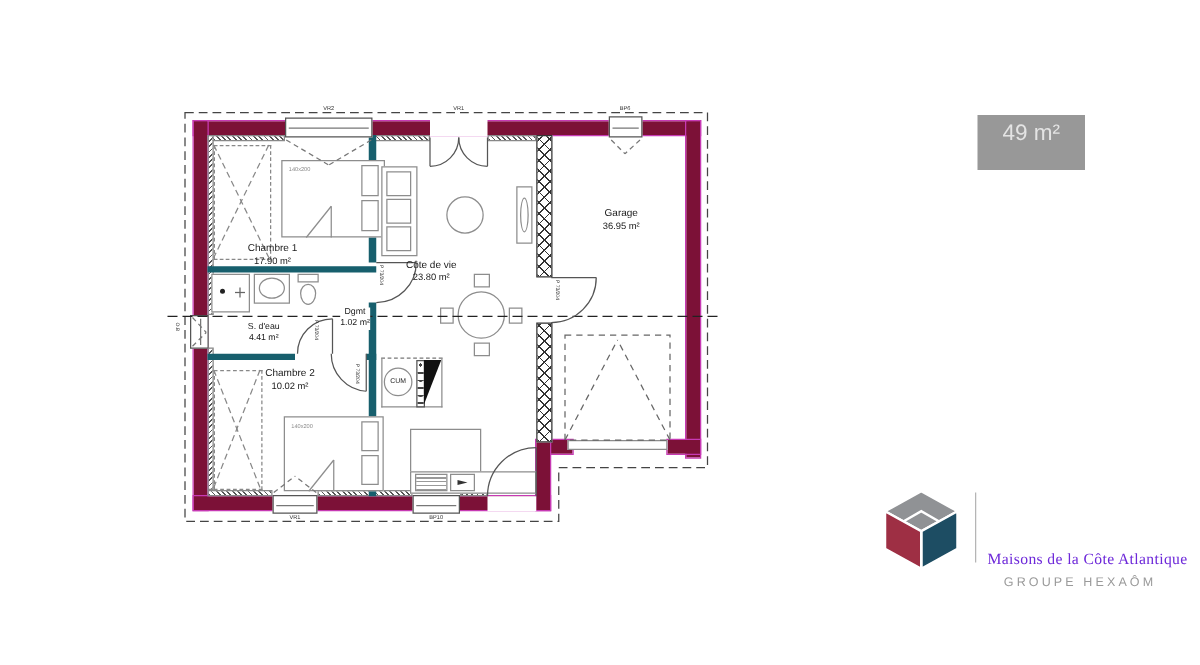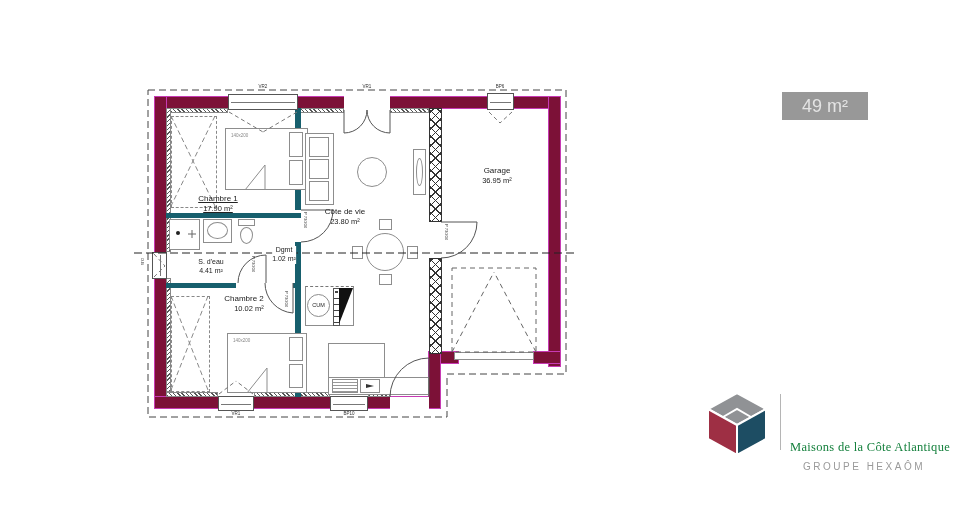--- a/index.html
+++ b/index.html
@@ -29,27 +29,27 @@
   
   .rlabel{position:absolute;transform:translateX(-50%);text-align:center;line-height:1.25;white-space:nowrap;}
   .rname{font-size:8px;color:#1a1a1a;display:block;}
   .rarea{font-size:7.5px;color:#1a1a1a;display:block;}
   .code{position:absolute;font-size:4.5px;color:#333;transform:translateX(-50%);white-space:nowrap;}
   .vcode{position:absolute;font-size:4px;color:#333;writing-mode:vertical-rl;white-space:nowrap;letter-spacing:0;}
   .bedsize{position:absolute;font-size:4.5px;color:#8a8a8a;white-space:nowrap;}
   
   #title{position:absolute;left:770px;top:40px;width:100px;text-align:center;
          font-size:37px;font-weight:bold;color:#8c8c8c;letter-spacing:1px;}
-  #badge{position:absolute;left:782px;top:92px;width:86px;height:28px;background:#989898;
+  #badge{position:absolute;left:782px;top:92px;width:86px;height:44px;background:#989898;
          color:#e4e4e4;font-size:18px;text-align:center;line-height:28px;}
   #brand-divider{position:absolute;left:780px;top:394px;width:1px;height:56px;background:#b5b5b5;}
   #brand-name{position:absolute;left:790px;top:392px;font-family:"Liberation Serif",serif;
          font-size:44px;color:#1d4d63;letter-spacing:3px;line-height:1;}
   #brand-tagline{position:absolute;left:790px;top:440px;font-family:"Liberation Serif",serif;
-         font-size:12.5px;color:#15803d;letter-spacing:.3px;}
+         font-size:12.5px;color:#6d28d9;letter-spacing:.3px;}
   #brand-group{position:absolute;left:760px;top:461px;width:165px;text-align:right;
          font-size:10px;font-weight:normal;color:#9a9a9a;letter-spacing:2.5px;}
   svg{position:absolute;left:0;top:0;}
 </style>
 </head>
 <body>
 
 <div id="stage">
 
   <div class="abs" style="left:0;top:0;width:640px;height:532px;">
@@ -195,41 +195,41 @@
       </g>
 
       <path d="M366,384 l8,2 -8,2 z" fill="#333"></path>
 
       <g stroke="#666" stroke-width="1">
         <line x1="188" y1="234" x2="196" y2="234"></line>
           <line x1="192" y1="230" x2="192" y2="238"></line>
       </g>
     </svg>
 
-    <div class="rlabel" style="left:218px;top:194px;text-decoration:underline;">
+    <div class="rlabel" style="left:218px;top:194px;">
       <span class="rname">Chambre 1</span>
       <span class="rarea">17.90 m²</span>
     </div>
     <div class="rlabel" style="left:345px;top:207px;">
       <span class="rname">Côte de vie</span>
       <span class="rarea">23.80 m²</span>
     </div>
     <div class="rlabel" style="left:497px;top:166px;">
       <span class="rname">Garage</span>
       <span class="rarea">36.95 m²</span>
     </div>
     <div class="rlabel" style="left:211px;top:258px;">
       <span class="rname" style="font-size:7px;">S. d'eau</span>
       <span class="rarea" style="font-size:7px;">4.41 m²</span>
     </div>
     <div class="rlabel" style="left:284px;top:246px;background:#fff;">
       <span class="rname" style="font-size:7px;">Dgmt</span>
       <span class="rarea" style="font-size:7px;">1.02 m²</span>
     </div>
-    <div class="rlabel" style="left:244px;top:294px;text-align:right;">
+    <div class="rlabel" style="left:232px;top:294px;">
       <span class="rname">Chambre 2</span>
       <span class="rarea">10.02 m²</span>
     </div>
 
     <span class="code" style="left:263px;top:84px;">VR2</span>
     <span class="code" style="left:367px;top:84px;">VR1</span>
     <span class="code" style="left:500px;top:84px;">BP6</span>
     <span class="code" style="left:236px;top:411px;">VR1</span>
     <span class="code" style="left:349px;top:411px;">BP10</span>
     <span class="vcode" style="left:140px;top:258px;">O.B</span>

